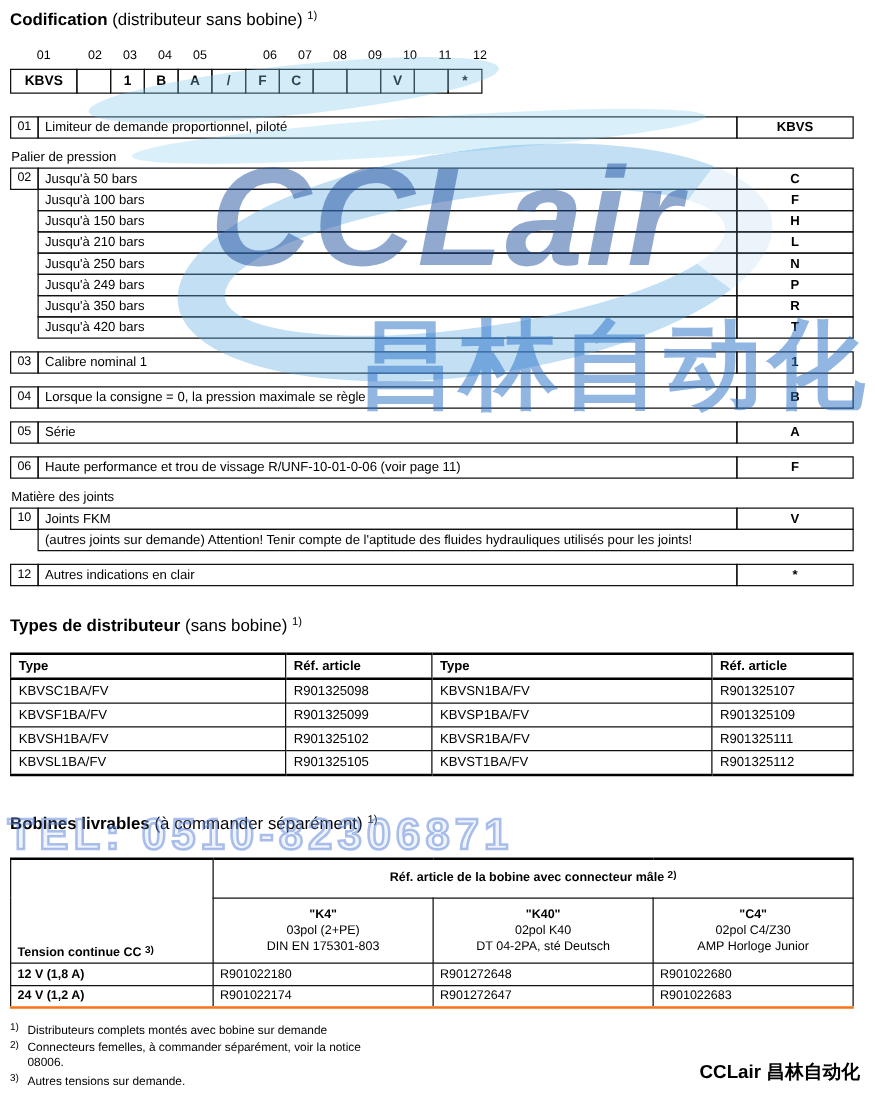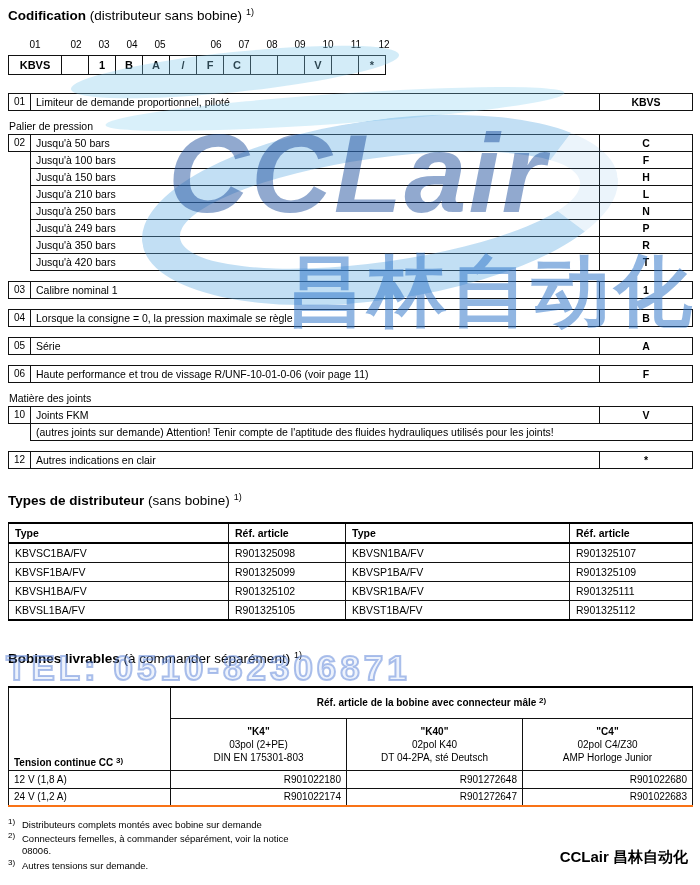--- a/index.html
+++ b/index.html
@@ -4,21 +4,21 @@
 <style>
   * { box-sizing: border-box; margin: 0; padding: 0; }
   html,body { width: 700px; height: 885px; }
   body {
     background: #fff;
     font-family: "Liberation Sans", sans-serif;
     color: #000;
     position: relative;
     overflow: hidden;
   }
-  .content { position: relative; z-index: 1; padding: 8px 7px 0 8px; }
+  .content { position: relative; z-index: 1; padding: 8px 17px 0 8px; }
 
   
   .sec-title { font-size: 13.5px; font-weight: normal; margin-bottom: 16px; }
   .sec-title .tb { font-weight: bold; }
   .tsup { font-size: 9px; position: relative; top: -5px; }
 
   
   .strip-row { display: flex; }
   .strip-cell { width: 28px; text-align: center; }
   .strip-cell.wide { width: 54px; }
@@ -63,22 +63,22 @@
   .bob-table { margin-top: 20px; }
   .bob-table td {
     border: 1px solid #111; font-size: 10px; padding: 2px 5px; overflow: hidden;
   }
   .bob-table tr:first-child td { border-top: 2px solid #000; }
   .bob-table tr:last-child td { border-bottom: 2px solid #f97316; }
   .bob-table .span-head { text-align: center; font-weight: bold; height: 31px; }
   .bob-table .label-head { vertical-align: bottom; font-weight: bold; }
   .bob-table .col-head { text-align: center; height: 52px; vertical-align: middle; line-height: 13px; }
   .bob-table .col-head .ch-name { font-weight: bold; }
-  .bob-table .row-label { font-weight: normal; height: 18px; }
-  .bob-table .val { text-align: right; height: 18px; }
+  .bob-table .row-label { font-weight: bold; height: 18px; }
+  .bob-table .val { text-align: left; height: 18px; }
   .bsup { font-size: 8px; position: relative; top: -3px; }
 
   
   .footnotes { margin-top: 12px; }
   .fn { font-size: 9.5px; margin-top: 3px; display: flex; }
   .fn .fnsup { font-size: 8px; position: relative; top: -2px; margin-right: 5px; width: 9px; flex: none; }
   .fn.wrap span.fntext { max-width: 292px; line-height: 12px; }
 
   .footer-brand {
     position: absolute; right: 12px; bottom: 18px; z-index: 2;

